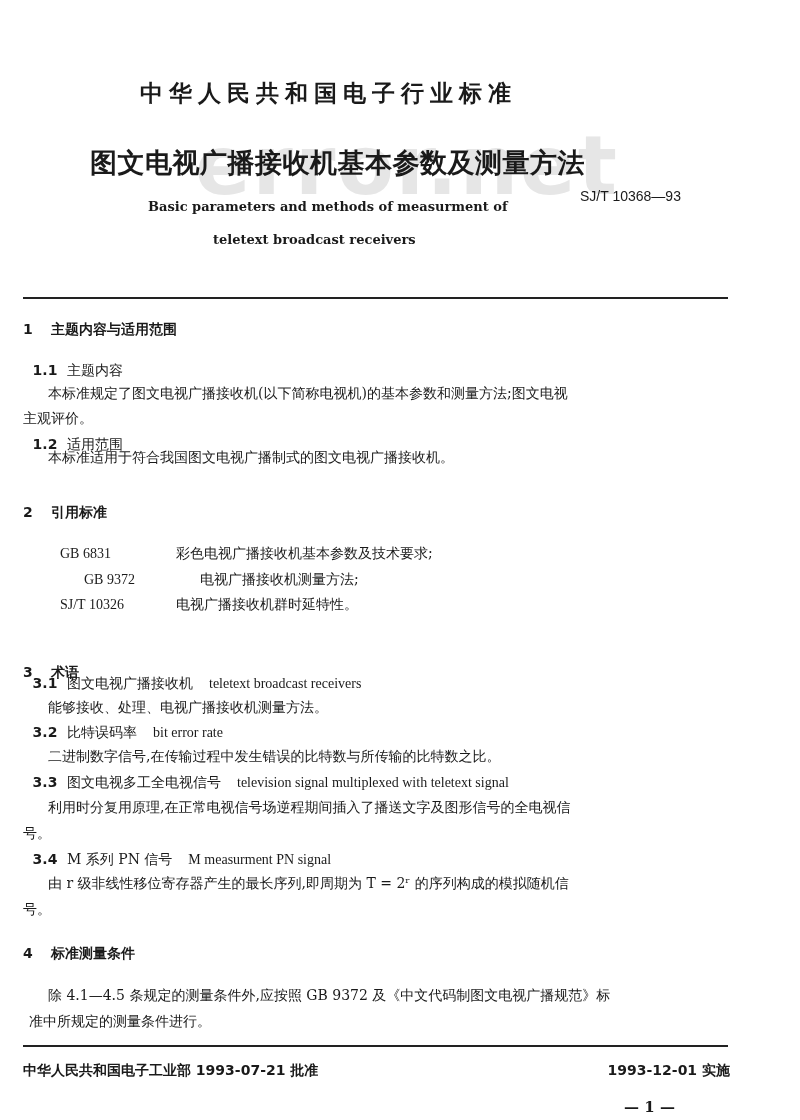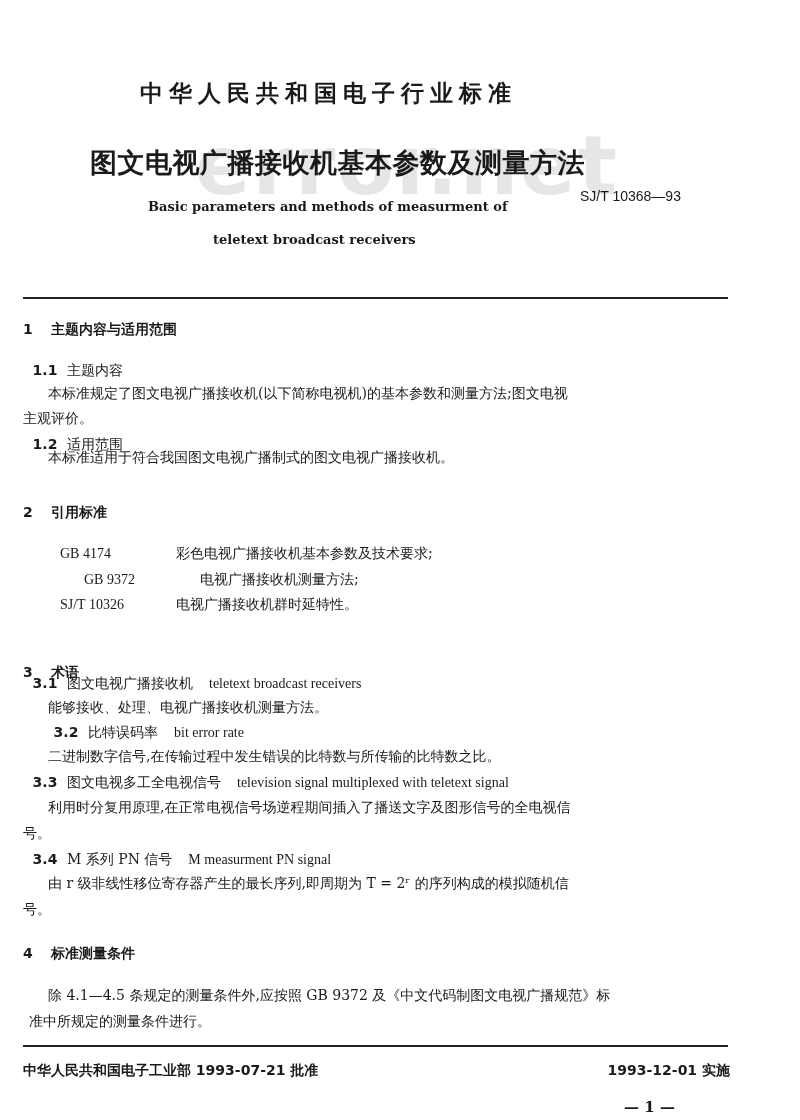--- a/index.html
+++ b/index.html
@@ -53,39 +53,39 @@
 <div class="z line" style="top:411px;">主观评价。</div>
 <div class="z line" style="top:437px;">
   <span class="num2">1.2</span><span>适用范围</span>
 </div>
 <div class="z line indent" style="top:450px;text-align:center;">本标准适用于符合我国图文电视广播制式的图文电视广播接收机。</div>
 
 <div class="z line sec" style="top:505px;">
   <span class="num">2</span><span>引用标准</span>
 </div>
 <div class="z line ref" style="top:546px;">
-  <span class="rc">GB 4174</span><span>彩色电视广播接收机基本参数及技术要求;</span>
+  <span class="rc">GB 6831</span><span>彩色电视广播接收机基本参数及技术要求;</span>
 </div>
 <div class="z line ref" style="top:572px;margin-left:24px;">
   <span class="rc">GB 9372</span><span>电视广播接收机测量方法;</span>
 </div>
 <div class="z line ref" style="top:597px;">
   <span class="rc">SJ/T 10326</span><span>电视广播接收机群时延特性。</span>
 </div>
 
 <div class="z line sec" style="top:665px;">
   <span class="num">3</span><span>术语</span>
 </div>
 
 <div class="z line" style="top:676px;">
   <span class="num2">3.1</span><span>图文电视广播接收机</span><span class="en">teletext broadcast receivers</span>
 </div>
 <div class="z line indent" style="top:700px;">能够接收、处理、电视广播接收机测量方法。</div>
 
-<div class="z line" style="top:725px;margin-left:21px;">
+<div class="z line" style="top:725px;">
   <span class="num2">3.2</span><span>比特误码率</span><span class="en">bit error rate</span>
 </div>
 <div class="z line indent" style="top:749px;">二进制数字信号,在传输过程中发生错误的比特数与所传输的比特数之比。</div>
 
 <div class="z line" style="top:775px;">
   <span class="num2">3.3</span><span>图文电视多工全电视信号</span><span class="en">television signal multiplexed with teletext signal</span>
 </div>
 <div class="z line indent" style="top:800px;">利用时分复用原理,在正常电视信号场逆程期间插入了播送文字及图形信号的全电视信</div>
 <div class="z line" style="top:826px;">号。</div>
 

